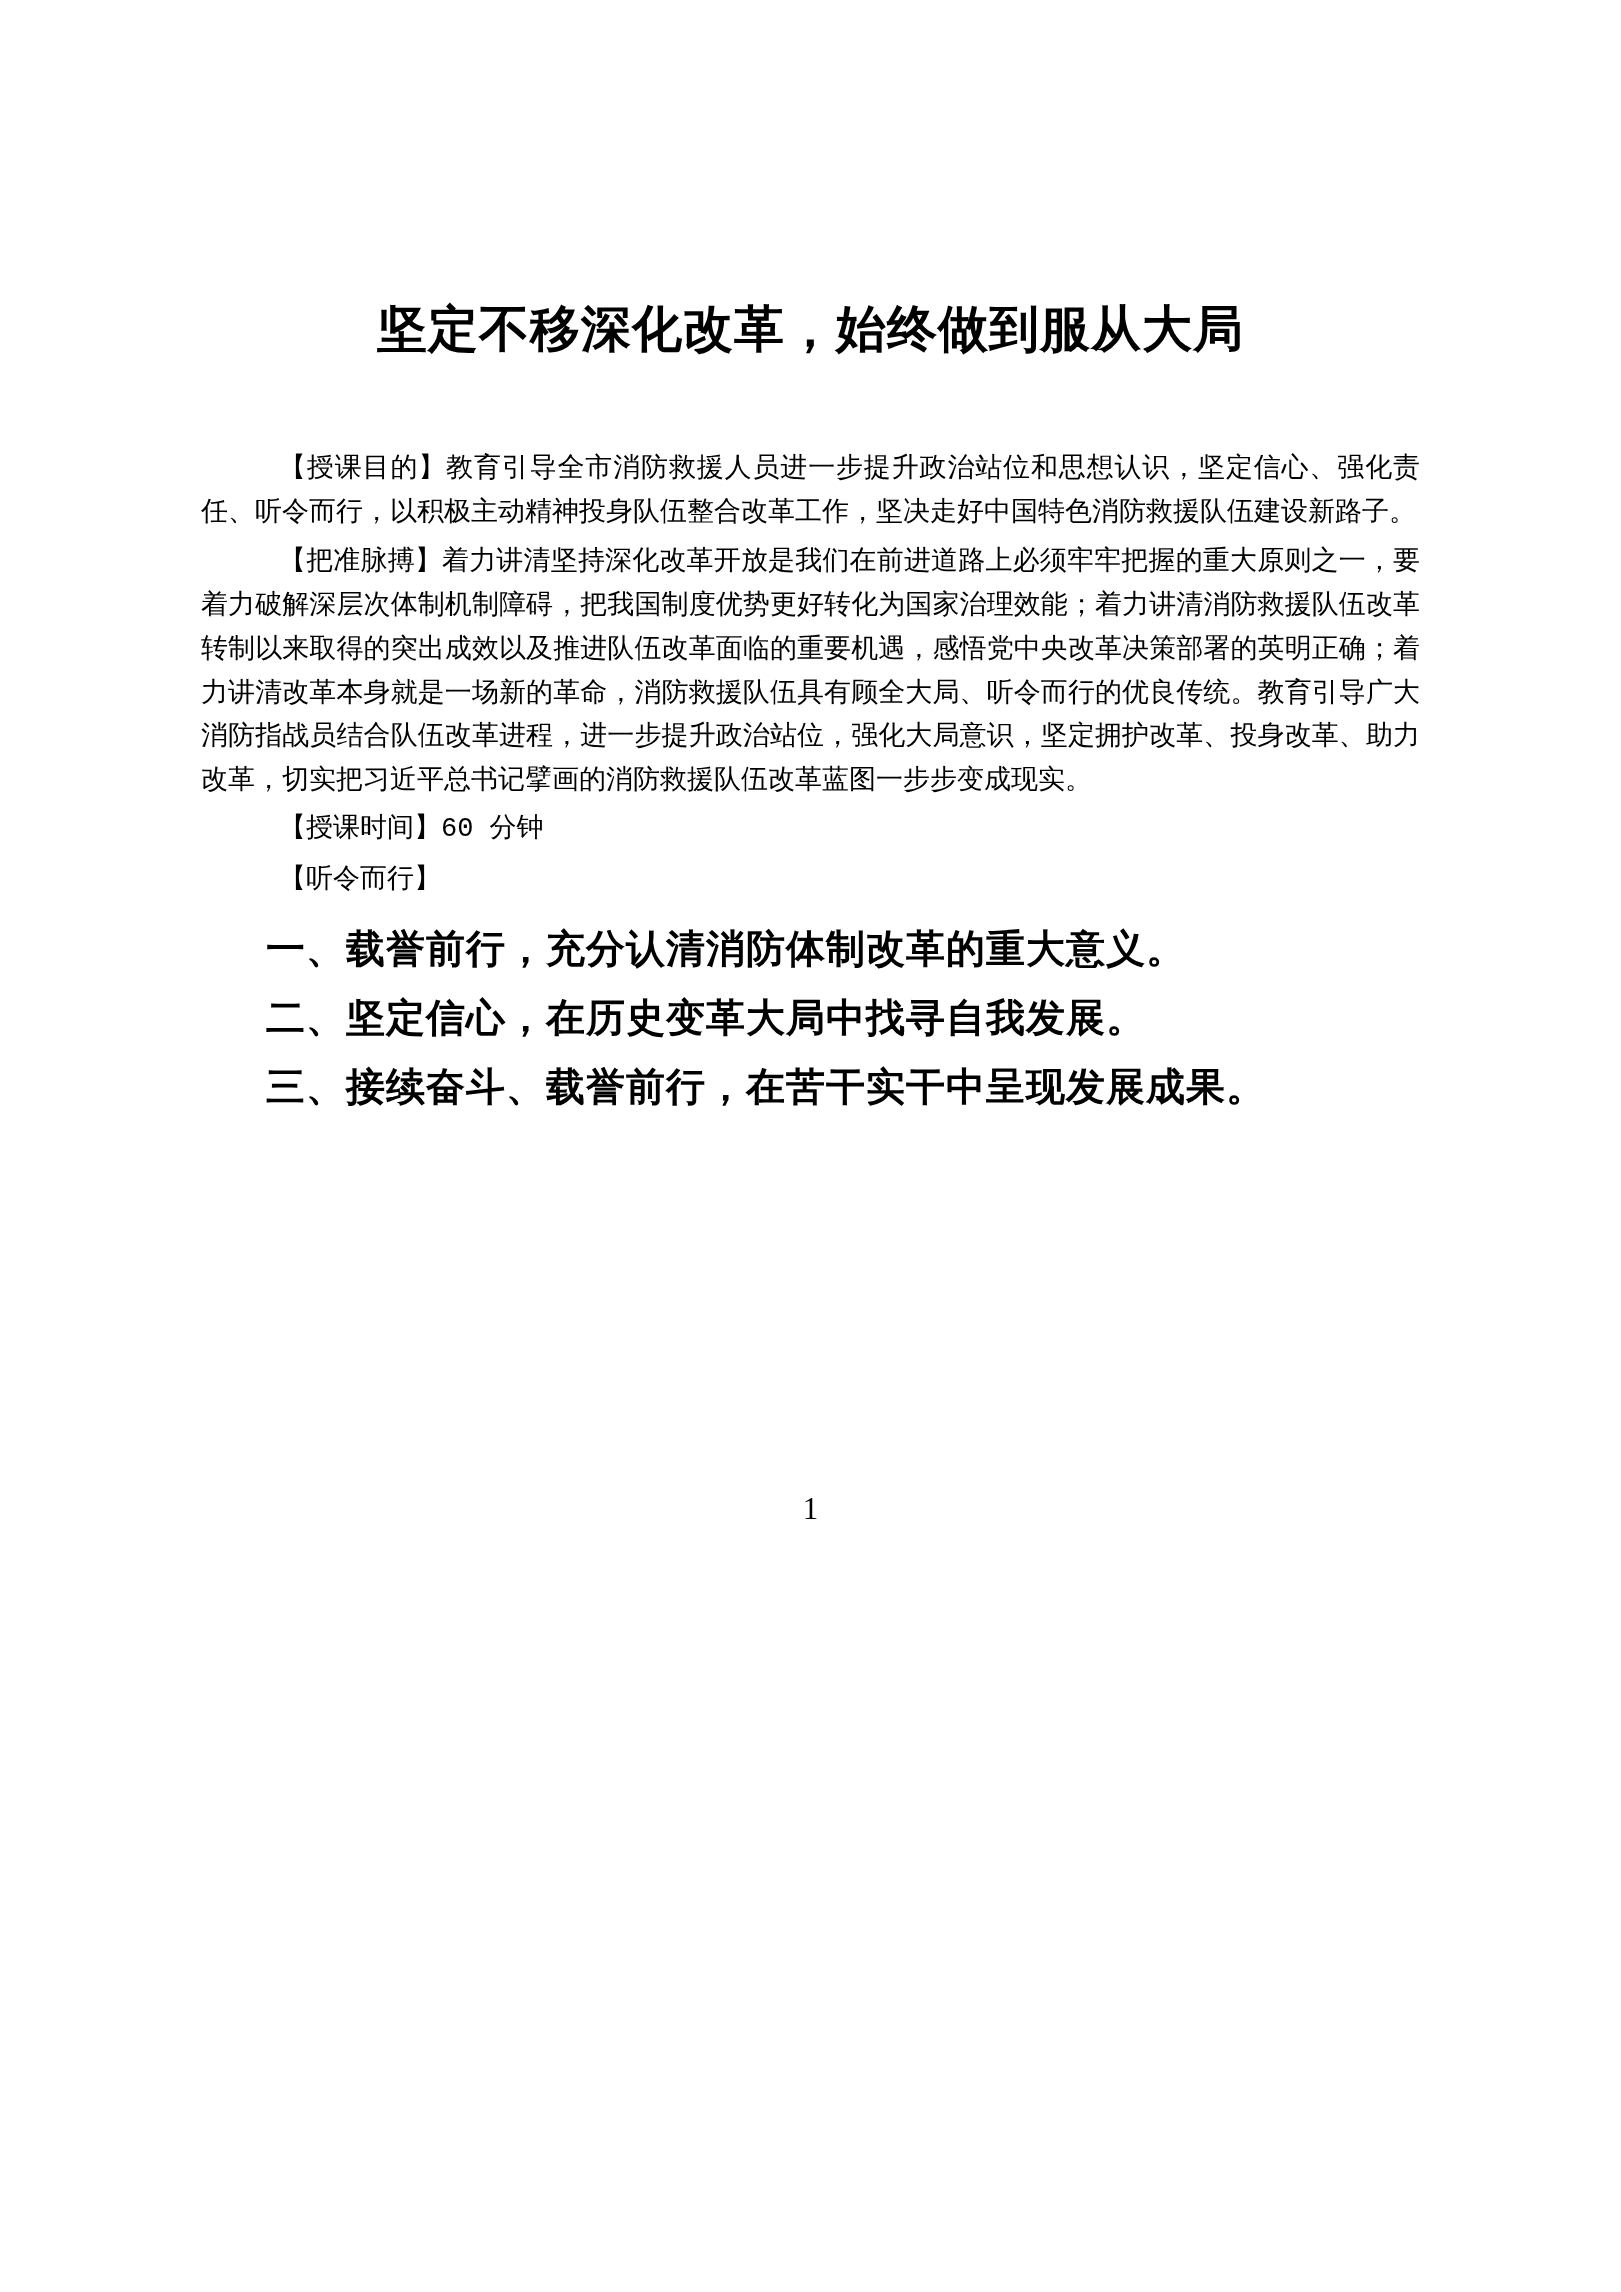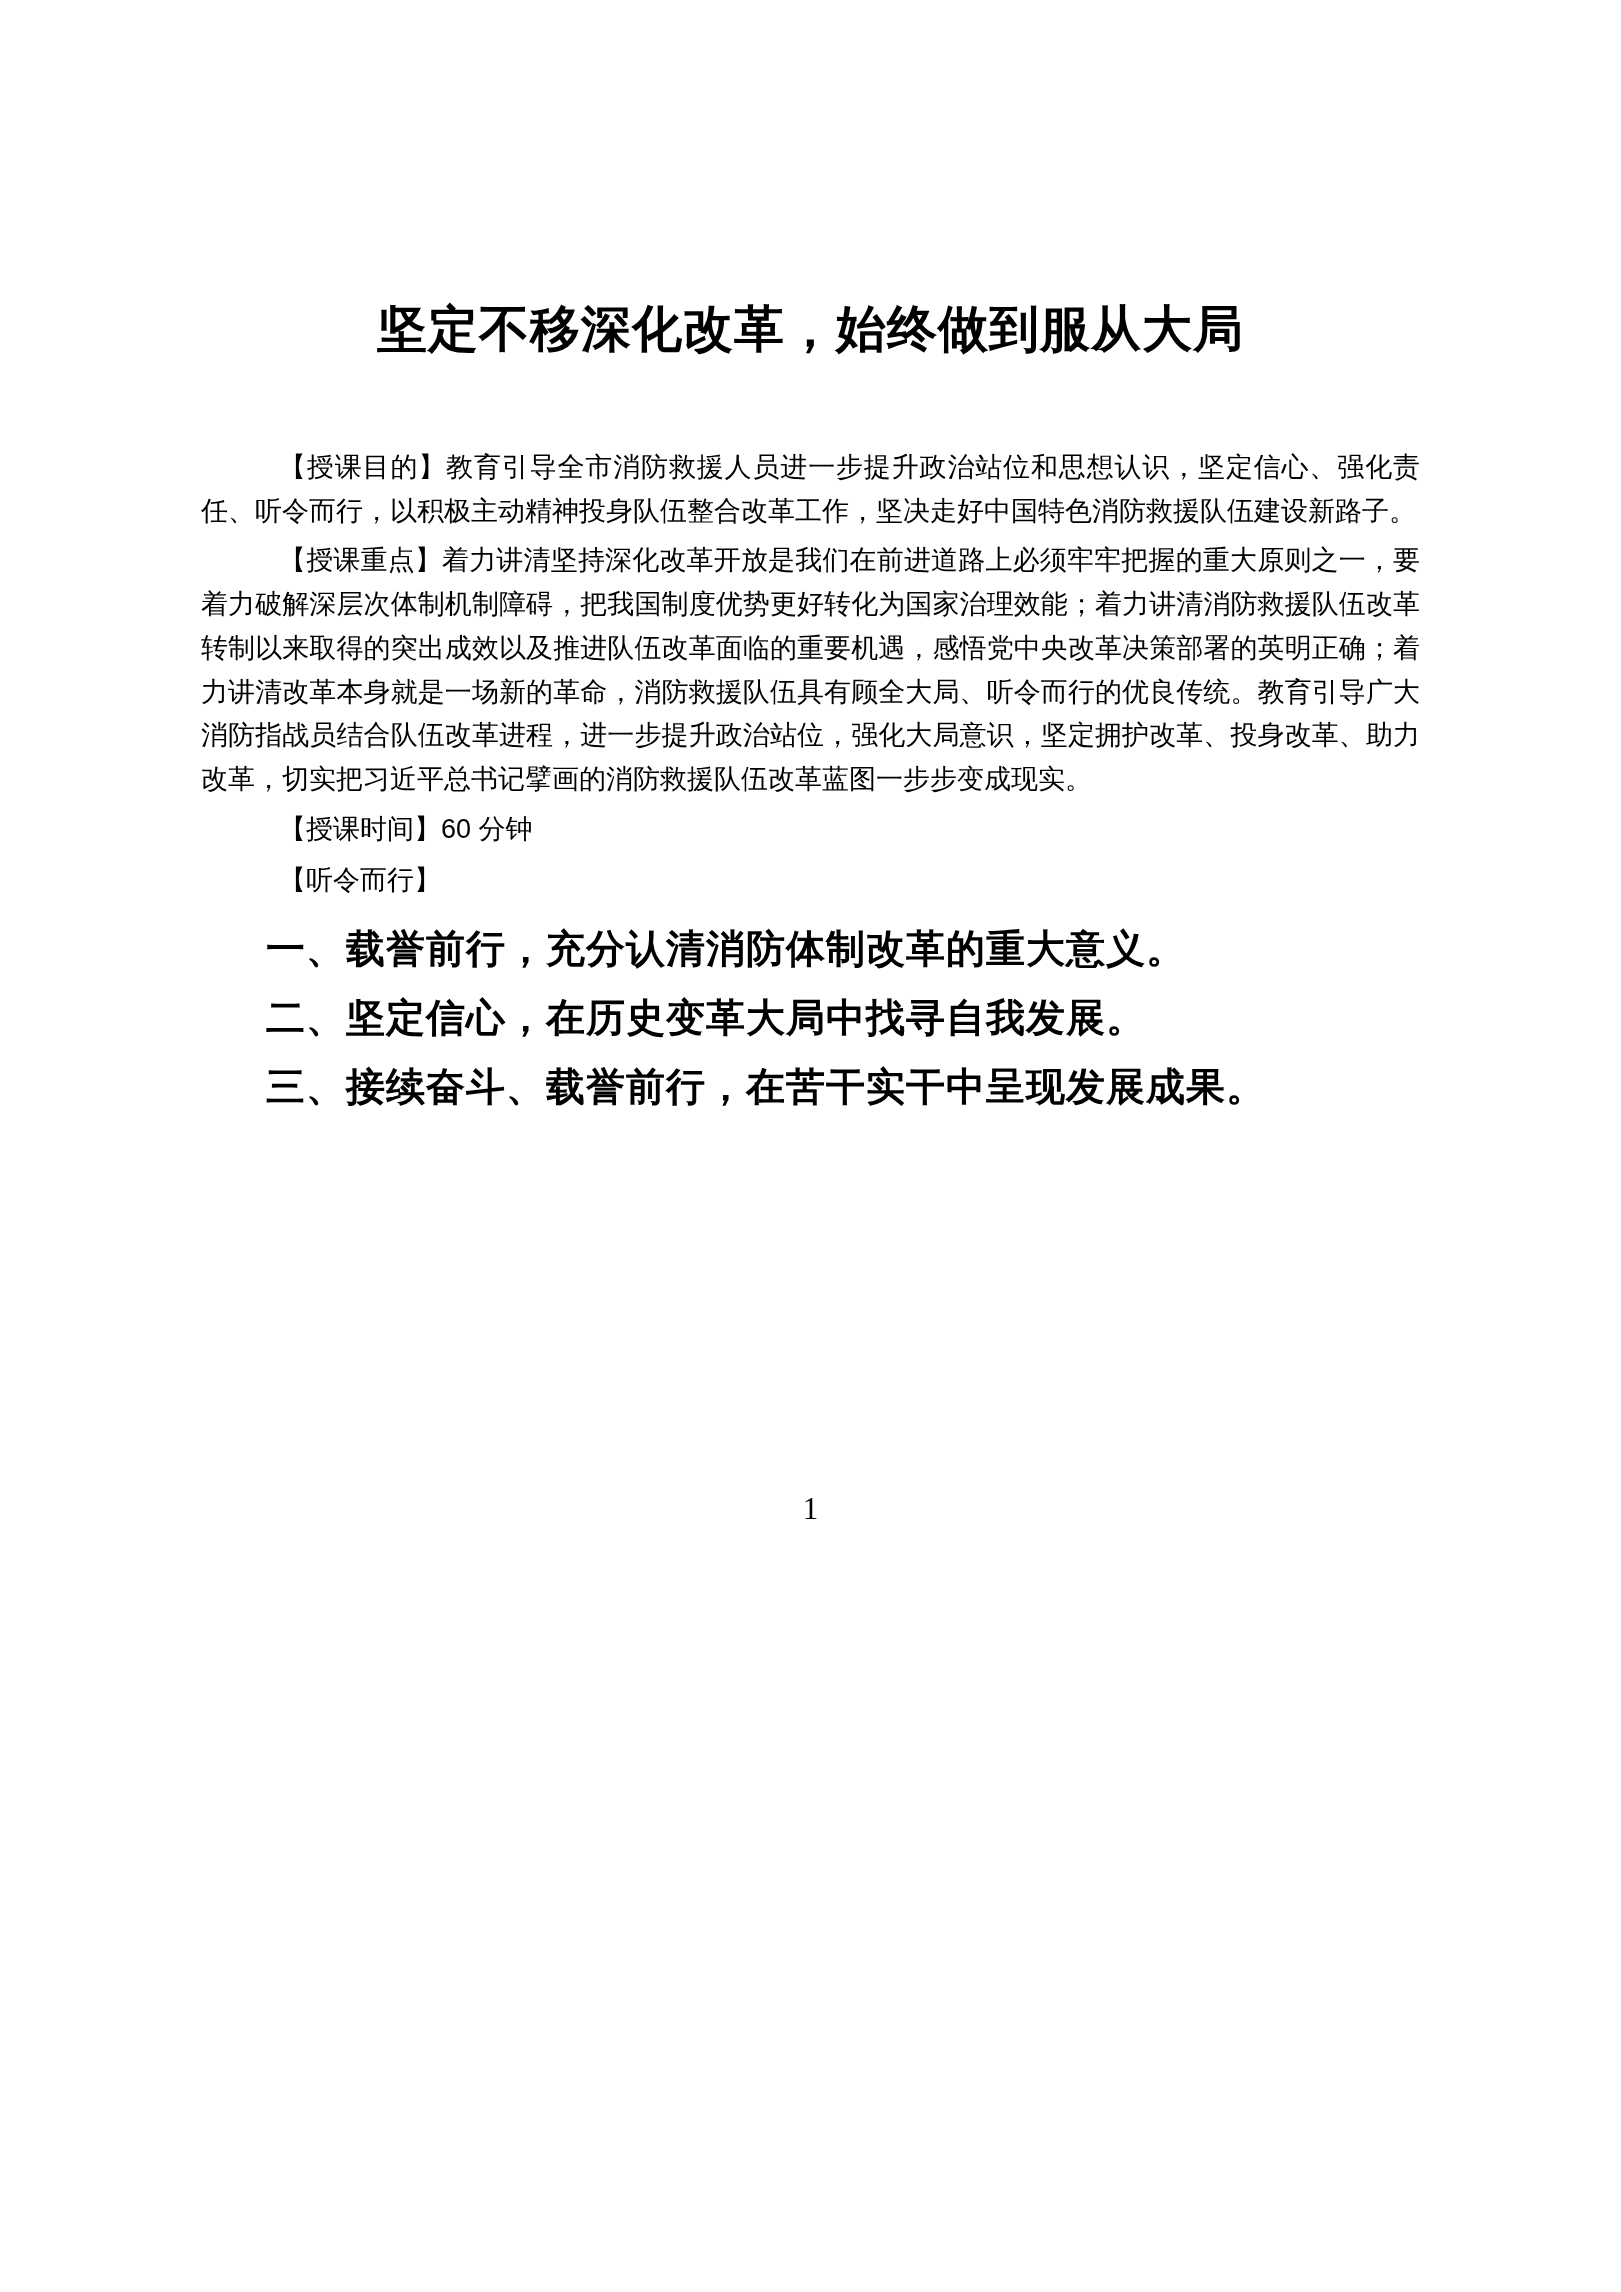--- a/index.html
+++ b/index.html
@@ -39,20 +39,21 @@
     text-indent: 78px;
   }
   .para .lead {
     font-weight: 400;
   }
   .para b {
     font-weight: 400;
   }
   .para.short {
     margin-bottom: 7.8px;
+    font-family: Liberation Mono, monospace;
   }
   .outline {
     font-size: 39px;
     font-weight: 700;
     line-height: 1.62;
     margin: 0 0 5.9px 0;
     text-indent: 65px;
     letter-spacing: 1px;
   }
   .outline-block {
@@ -70,21 +71,21 @@
 </style>
 </head>
 <body>
 
 <div class="page">
 
   <h1 class="doc-title">坚定不移深化改革，始终做到服从大局</h1>
 
   <p class="para"><span class="lead">【授课目的】</span><span>教育引导全市消防救援人员进一步提升政治站位和思想认识，坚定信心、强化责任、听令而行，以积极主动精神投身队伍整合改革工作，坚决走好中国特色消防救援队伍建设新路子。</span></p>
 
-  <p class="para"><span class="lead">【授课重点】</span><b>着力讲清</b><span>坚持深化改革开放是我们在前进道路上必须牢牢把握的重大原则之一，要着力破解深层次体制机制障碍，把我国制度优势更好转化为国家治理效能；</span><b>着力讲清</b><span>消防救援队伍改革转制以来取得的突出成效以及推进队伍改革面临的重要机遇，感悟党中央改革决策部署的英明正确；</span><b>着力讲清</b><span>改革本身就是一场新的革命，消防救援队伍具有顾全大局、听令而行的优良传统。</span><b>教育引导</b><span>广大消防指战员结合队伍改革进程，进一步提升政治站位，强化大局意识，坚定拥护改革、投身改革、助力改革，切实把习近平总书记擘画的消防救援队伍改革蓝图一步步变成现实。</span></p>
+  <p class="para"><span class="lead">【把准脉搏】</span><b>着力讲清</b><span>坚持深化改革开放是我们在前进道路上必须牢牢把握的重大原则之一，要着力破解深层次体制机制障碍，把我国制度优势更好转化为国家治理效能；</span><b>着力讲清</b><span>消防救援队伍改革转制以来取得的突出成效以及推进队伍改革面临的重要机遇，感悟党中央改革决策部署的英明正确；</span><b>着力讲清</b><span>改革本身就是一场新的革命，消防救援队伍具有顾全大局、听令而行的优良传统。</span><b>教育引导</b><span>广大消防指战员结合队伍改革进程，进一步提升政治站位，强化大局意识，坚定拥护改革、投身改革、助力改革，切实把习近平总书记擘画的消防救援队伍改革蓝图一步步变成现实。</span></p>
 
   <p class="para short"><span class="lead">【授课时间】</span><span>60 分钟</span></p>
 
   <p class="para short"><span class="lead">【听令而行】</span></p>
 
   <div class="outline-block">
     <p class="outline">一、载誉前行，充分认清消防体制改革的重大意义。</p>
     <p class="outline">二、坚定信心，在历史变革大局中找寻自我发展。</p>
     <p class="outline">三、接续奋斗、载誉前行，在苦干实干中呈现发展成果。</p>
   </div>

